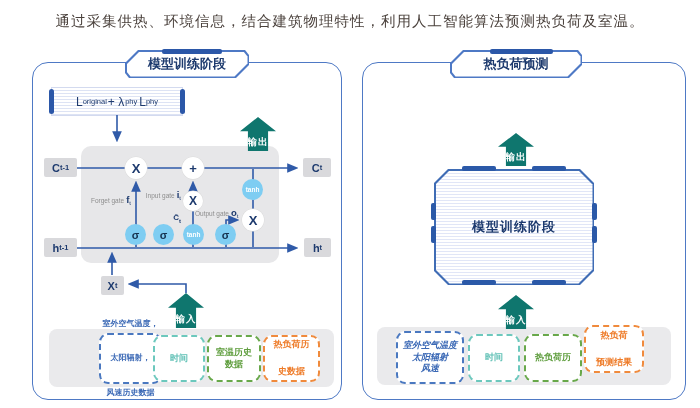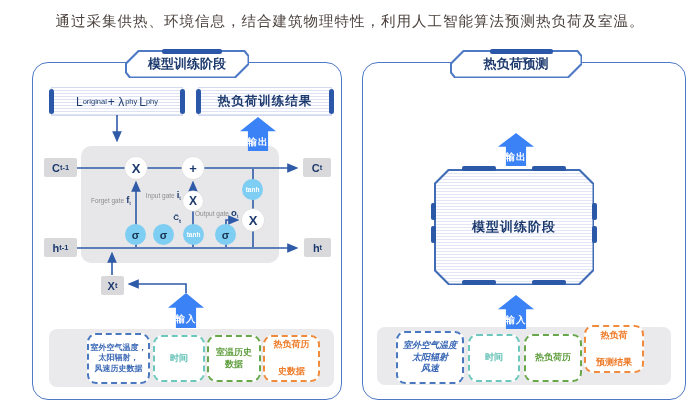--- a/index.html
+++ b/index.html
@@ -39,21 +39,21 @@
   .sbox::before{left:-3px;} .sbox::after{right:-3px;}
   .formula-box{left:18px;top:24px;width:130px;height:27px;font-size:12px;}
   .formula-box sub{font-size:7.5px;}
   .formula-box .op{margin:0 1px;}
   .formula-box .sp{margin-left:2px;}
   .result-box{left:165px;top:24px;width:132px;height:27px;font-size:12.5px;font-weight:bold;letter-spacing:1px;}
   .result2-box{left:88px;top:22px;width:132px;height:44px;flex-direction:column;font-size:12.5px;font-weight:bold;line-height:1.55;}
   .result2-box .ln2{letter-spacing:1.5px;}
   
   .block-arrow{
-    position:absolute;background:#3b82f6;z-index:5;
+    position:absolute;background:#0f766e;z-index:5;
     clip-path:polygon(50% 0,100% 42%,78% 42%,78% 100%,22% 100%,22% 42%,0 42%);
   }
   .arrow-label{position:absolute;left:0;right:0;bottom:2px;text-align:center;color:#ffffff;font-size:9.5px;font-weight:bold;letter-spacing:1px;}
   .out-arrow-l{left:207px;top:54px;width:36px;height:34px;}
   .in-arrow-l{left:135px;top:230px;width:36px;height:35px;}
   .out-arrow-r{left:135px;top:70px;width:36px;height:33px;}
   .in-arrow-r{left:135px;top:232px;width:36px;height:34px;}
   
   .cell{position:absolute;left:48px;top:83px;width:198px;height:117px;background:#e7e7e9;border-radius:10px;}
   .wires{position:absolute;left:0;top:0;z-index:2;}
@@ -98,21 +98,21 @@
   .tray-l{left:16px;top:266px;width:285px;height:58px;}
   .tray-r{left:14px;top:264px;width:294px;height:58px;}
   .inbox{
     position:absolute;background:#ffffff;border-radius:9px;display:flex;flex-direction:column;
     align-items:center;justify-content:center;font-weight:bold;text-align:center;line-height:1.3;z-index:3;
   }
   .inbox.cblue{color:#3a68b5;border:2px dashed #4a78c0;}
   .inbox.cteal{color:#5fc0b5;border:2px dashed #6cc8bd;}
   .inbox.cgreen{color:#5f9e3e;border:2px dashed #68a84a;}
   .inbox.corange{color:#ee7b28;border:2px dashed #f08a3c;gap:15px;}
-  .b-l1{left:54px;top:270px;width:59px;height:47px;font-size:8px;}
+  .b-l1{left:66px;top:270px;width:59px;height:47px;font-size:8px;gap:24px;}
   .b-l2{left:120px;top:272px;width:48px;height:43px;font-size:9px;}
   .b-l3{left:174px;top:272px;width:50px;height:43px;font-size:9px;}
   .b-l4{left:230px;top:272px;width:53px;height:43px;font-size:9px;}
   .b-r1{left:33px;top:268px;width:64px;height:49px;font-size:9px;font-style:italic;}
   .b-r2{left:105px;top:271px;width:48px;height:44px;font-size:9px;}
   .b-r3{left:161px;top:271px;width:54px;height:44px;font-size:9px;}
   .b-r4{left:221px;top:262px;width:56px;height:44px;font-size:9px;}
   
   .model-box{position:absolute;left:71px;top:106px;width:160px;height:116px;}
   .model-outer,.model-inner{
@@ -164,23 +164,20 @@
   </svg>
 
   <div class="sbox formula-box">
     <span>L</span>
       <sub>original</sub>
       <span class="op">+ λ</span>
       <sub>phy</sub>
       <span class="sp">L</span>
       <sub>phy</sub>
   </div>
-  <div class="sbox result-box">
-    <span>热负荷训练结果</span>
-  </div>
 
   <div class="block-arrow out-arrow-l">
     <span class="arrow-label">输出</span>
   </div>
 
   <div class="cell"></div>
 
   <div class="tag c-prev">
       <span>C</span>
       <sub>t-1</sub>

